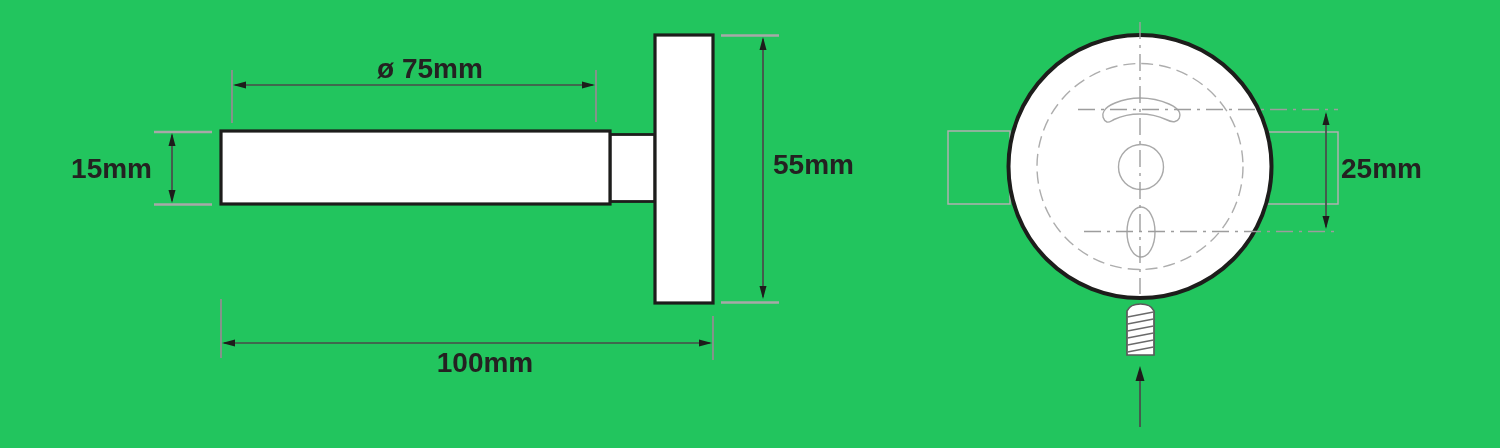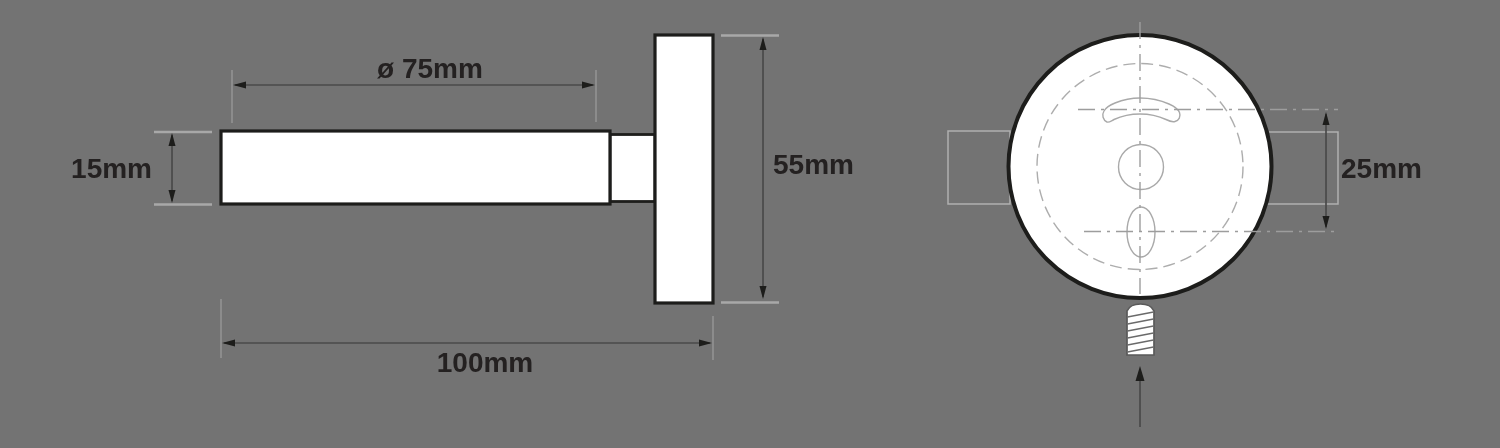--- a/index.html
+++ b/index.html
@@ -1,16 +1,16 @@
 <!DOCTYPE html>
 <html><head>
 <meta charset="utf-8">
 <style>
   html,body{margin:0;padding:0;background:#ffffff;}
-  .stage{position:relative;width:1500px;height:448px;background:#737373;overflow:hidden;
+  .stage{position:relative;width:1500px;height:448px;background:#22c55e;overflow:hidden;
          font-family:"Liberation Sans",sans-serif;}
   svg{display:block;}
   .outline{fill:#ffffff;stroke:#1d1d1b;stroke-width:3.2;stroke-linejoin:miter;}
   .outline-thin{fill:#ffffff;stroke:#1d1d1b;stroke-width:2.8;}
   .circle-outline{fill:#ffffff;stroke:#1d1d1b;stroke-width:4;}
   .ext{stroke:#a8a8a8;stroke-width:2.4;fill:none;}
   .ext-v{stroke:#8f8f8f;stroke-width:1.8;fill:none;}
   .dim{stroke:#4a4a4a;stroke-width:1.7;fill:none;}
   .thin{stroke:#b0b0b0;stroke-width:1.5;fill:none;}
   .thin-feature{stroke:#a9a9a9;stroke-width:1.4;fill:none;}

